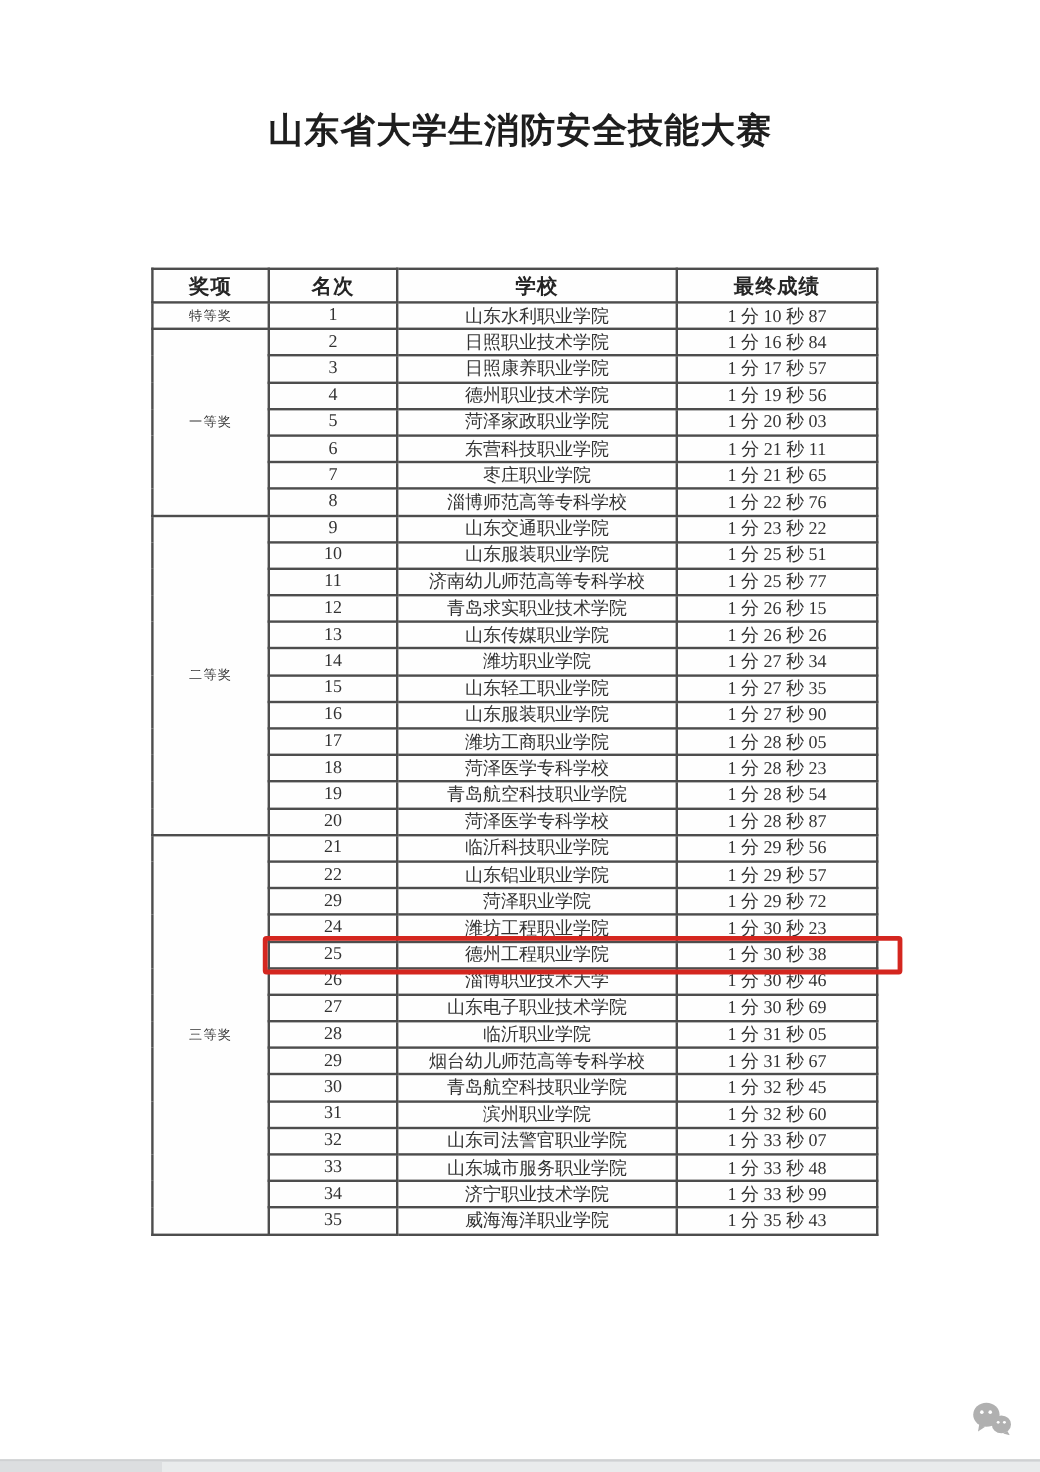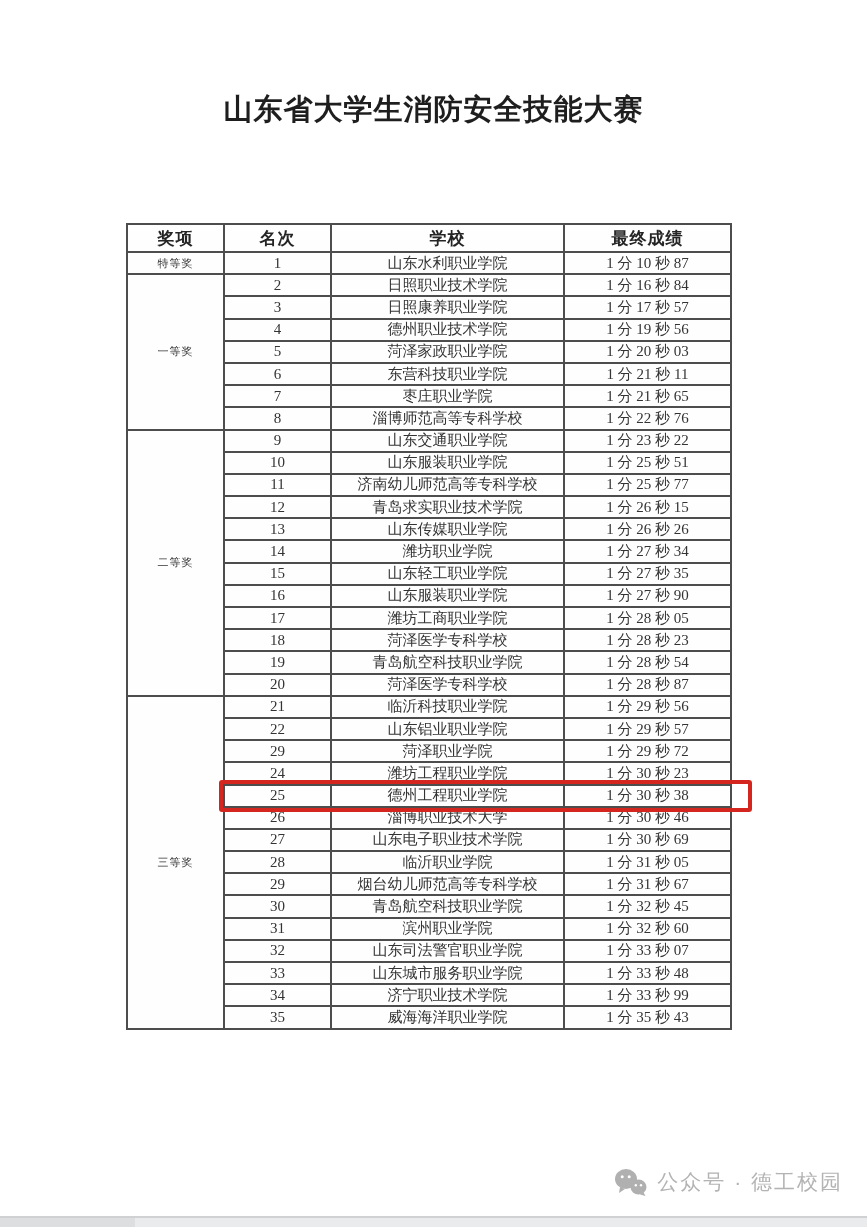--- a/index.html
+++ b/index.html
@@ -308,20 +308,19 @@
         <ellipse cx="12" cy="11" rx="11" ry="10" fill="#b0b0b0"></ellipse>
         <path d="M6 19 L5 25 L11 21 Z" fill="#b0b0b0"></path>
         <circle cx="8.2" cy="8.8" r="1.5" fill="#ffffff"></circle>
         <circle cx="15.2" cy="8.8" r="1.5" fill="#ffffff"></circle>
         <ellipse cx="24.5" cy="19" rx="8" ry="7.4" fill="#b0b0b0"></ellipse>
         <path d="M29.5 24.5 L31.5 28 L26 26.5 Z" fill="#b0b0b0"></path>
         <circle cx="21.8" cy="17.3" r="1.2" fill="#ffffff"></circle>
         <circle cx="27" cy="17.3" r="1.2" fill="#ffffff"></circle>
       </svg>
     </span>
-    <span>公众号 · 德工校园</span>
   </div>
 
   <div class="bottom-bar">
     <div class="bottom-bar-left"></div>
   </div>
 
 </div>
 
 </body></html>

